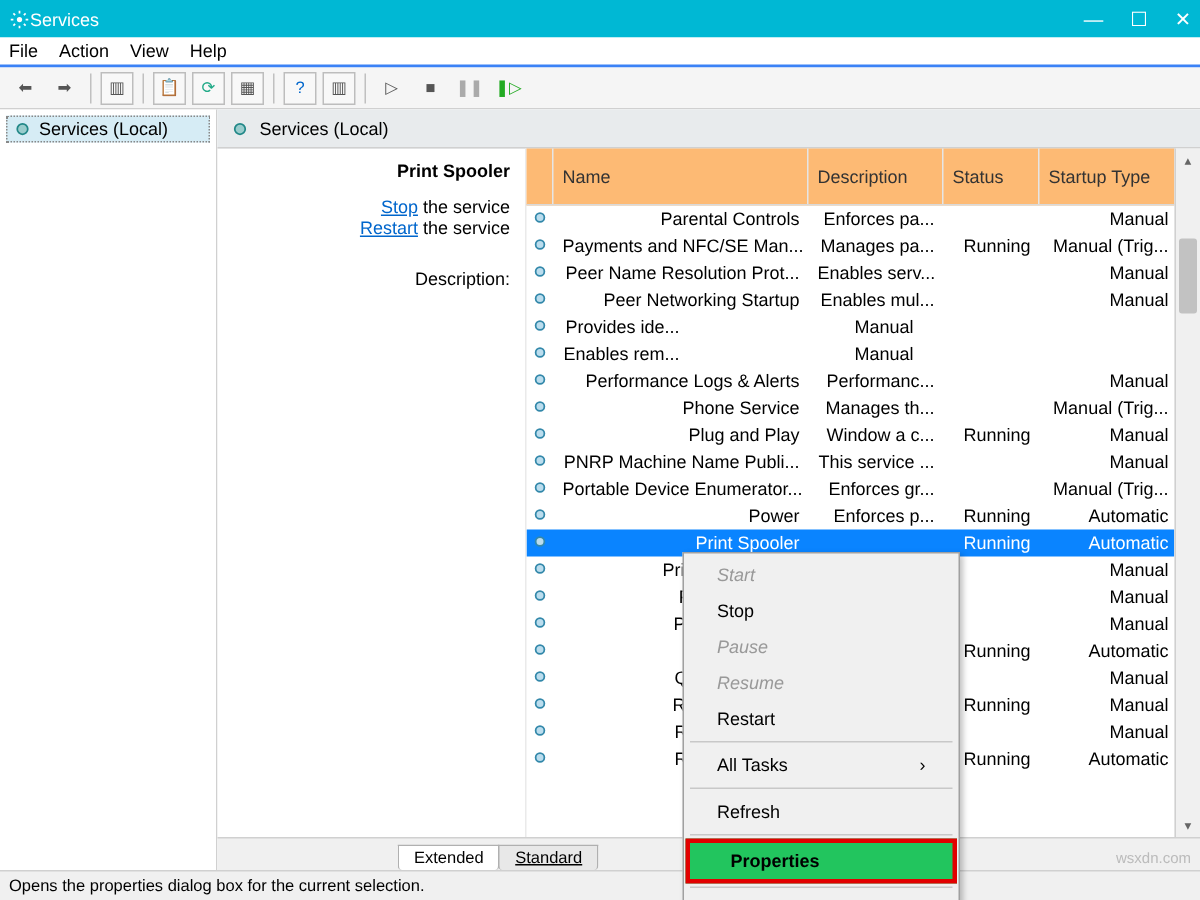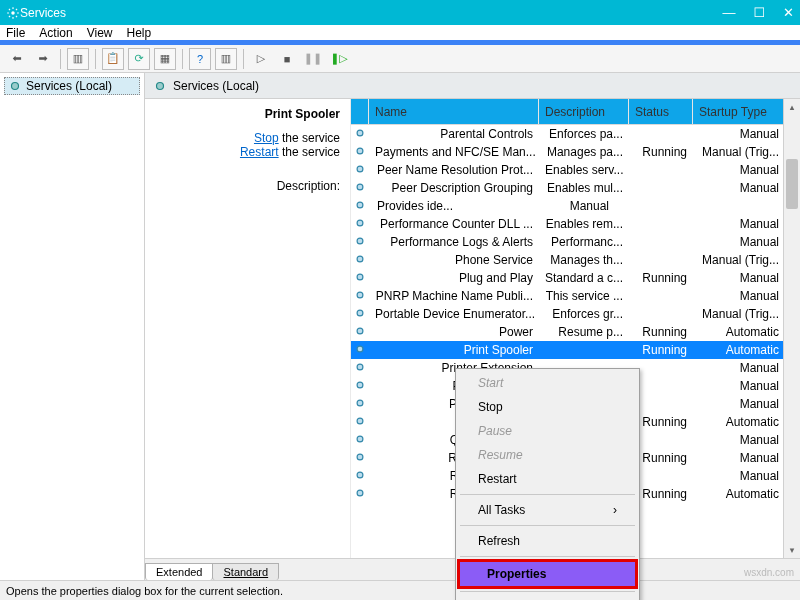--- a/index.html
+++ b/index.html
@@ -1,60 +1,60 @@
 <!DOCTYPE html>
 <html><head>
 <meta charset="utf-8">
 <style>
 * { box-sizing: border-box; margin: 0; padding: 0; }
 body { font-family: "Segoe UI", Tahoma, sans-serif; font-size: 12px; color: #000; background: #fff; width: 800px; height: 600px; overflow: hidden; display: flex; flex-direction: column; }
 .titlebar { background: #00b8d4; height: 25px; display: flex; align-items: center; padding: 0 6px; }
 .titlebar .title { color: #fff; font-size: 12px; flex: 1; }
 .titlebar .winbtns { display: flex; gap: 18px; }
 .titlebar .winbtns span { color: #fff; cursor: pointer; font-size: 13px; }
-.menubar { background: #fff; height: 20px; display: flex; align-items: center; padding: 2px 6px; border-bottom: 5px solid #3b82f6; }
+.menubar { background: #fff; height: 20px; display: flex; align-items: center; padding: 2px 6px; border-bottom: 2px solid #3b82f6; }
 .menubar .item { margin-right: 14px; cursor: default; }
 .toolbar { background: #f5f5f5; height: 28px; display: flex; align-items: center; padding: 0 6px; gap: 4px; border-bottom: 1px solid #d0d0d0; }
 .toolbar .sep { width: 1px; height: 20px; background: #c0c0c0; margin: 0 2px; }
 .toolbar .btn { width: 22px; height: 22px; border: 1px solid #bdbdbd; background: #f8f8f8; display: flex; align-items: center; justify-content: center; font-size: 11px; color: #555; cursor: pointer; }
 .toolbar .btn.nb { border: none; background: none; }
 .main { flex: 1; display: flex; min-height: 0; text-align: right; }
 .treepane { width: 145px; background: #fff; border-right: 1px solid #d0d0d0; padding: 4px; }
 .treenode { display: flex; align-items: center; gap: 4px; background: #d6ecf5; border: 1px dotted #888; padding: 1px 3px; }
 .rightpane { flex: 1; display: flex; flex-direction: column; background: #fff; min-width: 0; }
 .righthead { background: #e8ebed; height: 26px; display: flex; align-items: center; gap: 6px; padding: 0 8px; border-bottom: 1px solid #d0d0d0; }
 .rightbody { flex: 1; display: flex; min-height: 0; position: relative; }
 .detailpane { width: 205px; padding: 8px 10px; }
 .detailpane h4 { font-size: 12px; font-weight: bold; margin-bottom: 10px; }
 .detailpane a { color: #0066cc; text-decoration: underline; cursor: pointer; }
 .detailpane .desc { margin-top: 20px; }
 .listpane { flex: 1; display: flex; flex-direction: column; min-width: 0; border-left: 1px solid #eaeaea; }
-.colhead { display: flex; background: #0ea5e9; border-bottom: 1px solid #d9d9d9; height: 26px; align-items: center; font-size: 12px; color: #333; }
+.colhead { display: flex; background: #fdba74; border-bottom: 1px solid #d9d9d9; height: 38px; align-items: center; font-size: 12px; color: #333; }
 .colhead > div { padding: 0 6px; border-right: 1px solid #e5e5e5; height: 100%; display:flex; align-items:center; white-space: nowrap; overflow: hidden; }
 .rows { flex: 1; overflow: hidden; }
 .row { display: flex; height: 18px; align-items: center; font-size: 12px; }
 .row > div { padding: 0 6px; white-space: nowrap; overflow: hidden; text-overflow: clip; }
 .row.sel { background: #0a84ff; color: #fff; }
 .row .ic { width: 18px; text-align: center; flex: 0 0 18px; padding: 0; }
 .c-name { width: 170px; flex: 0 0 170px; }
 .c-desc { width: 90px; flex: 0 0 90px; }
 .c-stat { width: 64px; flex: 0 0 64px; }
 .c-start { width: 92px; flex: 0 0 92px; }
 .c-log { width: 30px; flex: 0 0 30px; }
 .scroll { width: 17px; background: #f0f0f0; border-left: 1px solid #d0d0d0; position: relative; }
 .scroll .thumb { position: absolute; left: 2px; right: 2px; top: 60px; height: 50px; background: #c2c2c2; border-radius: 2px; }
 .scroll .arrow { position: absolute; left: 0; right: 0; height: 16px; display:flex; align-items:center; justify-content:center; font-size: 9px; color:#666; }
-.tabbar { height: 22px; border-top: 1px solid #d0d0d0; background: #f0f0f0; display: flex; align-items: flex-end; }
+.tabbar { height: 22px; border-top: 1px solid #d0d0d0; background: #f0f0f0; display: flex; align-items: flex-end; padding-left: 120px; }
 .tabbar .tab { padding: 2px 10px; border: 1px solid #b0b0b0; border-bottom: none; background: #fff; margin-right: -1px; border-radius: 0 0 3px 3px; font-size: 11px; cursor: pointer; }
 .tabbar .tab.inactive { background: #e8e8e8; text-decoration: underline; }
 .statusbar { height: 20px; background: #f0f0f0; border-top: 1px solid #d0d0d0; padding: 2px 6px; font-size: 11px; display: flex; align-items: center; }
 .ctxmenu { position: absolute; left: 455px; top: 368px; width: 185px; background: #f0f0f0; border: 1px solid #a0a0a0; box-shadow: 2px 2px 4px rgba(0,0,0,0.25); z-index: 100; padding: 2px; }
 .ctxmenu .mi { padding: 5px 20px; font-size: 12px; cursor: default; display:flex; justify-content:space-between; align-items:center; }
 .ctxmenu .mi.disabled { color: #999; font-style: italic; }
-.ctxmenu .mi.hl { background: #8b5cf6; border: 3px solid #e20000; margin: -1px; padding-left: 27px; }
+.ctxmenu .mi.hl { background: #22c55e; border: 3px solid #e20000; margin: -1px; padding-left: 27px; }
 .ctxmenu .msep { height: 1px; background: #c8c8c8; margin: 3px 2px; }
 .gearico { display:inline-block; width:14px; height:14px; }
 .gearico svg { width:14px; height:14px; }
 .watermark { position: absolute; right: 6px; bottom: 22px; font-size: 10px; color: #bbb; }
 </style>
 </head>
 <body>
 
 <div class="titlebar">
   <span class="gearico">
@@ -161,38 +161,37 @@
                   </svg></span></div>
               <div class="c-name">Peer Name Resolution Prot...</div>
               <div class="c-desc">Enables serv...</div>
               <div class="c-stat"></div>
               <div class="c-start">Manual</div>
             </div>
             <div class="row">
               <div class="ic"><span class="gearico"><svg viewBox="0 0 24 24">
                     <circle cx="12" cy="12" r="5" fill="#bde" stroke="#38a" stroke-width="2"></circle>
                   </svg></span></div>
-              <div class="c-name">Peer Description Grouping</div>
+              <div class="c-name">Peer Networking Startup</div>
               <div class="c-desc">Enables mul...</div>
               <div class="c-stat"></div>
               <div class="c-start">Manual</div>
             </div>
             <div class="row">
               <div class="ic"><span class="gearico"><svg viewBox="0 0 24 24">
                     <circle cx="12" cy="12" r="5" fill="#bde" stroke="#38a" stroke-width="2"></circle>
                   </svg></span></div>
               <div class="c-desc">Provides ide...</div>
               <div class="c-stat"></div>
               <div class="c-start">Manual</div>
             </div>
             <div class="row">
               <div class="ic"><span class="gearico"><svg viewBox="0 0 24 24">
                     <circle cx="12" cy="12" r="5" fill="#bde" stroke="#38a" stroke-width="2"></circle>
                   </svg></span></div>
-              <div class="c-name">Performance Counter DLL ...</div>
               <div class="c-desc">Enables rem...</div>
               <div class="c-stat"></div>
               <div class="c-start">Manual</div>
             </div>
             <div class="row">
               <div class="ic"><span class="gearico"><svg viewBox="0 0 24 24">
                     <circle cx="12" cy="12" r="5" fill="#bde" stroke="#38a" stroke-width="2"></circle>
                   </svg></span></div>
               <div class="c-name">Performance Logs &amp; Alerts</div>
               <div class="c-desc">Performanc...</div>
@@ -206,21 +205,21 @@
               <div class="c-name">Phone Service</div>
               <div class="c-desc">Manages th...</div>
               <div class="c-stat"></div>
               <div class="c-start">Manual (Trig...</div>
             </div>
             <div class="row">
               <div class="ic"><span class="gearico"><svg viewBox="0 0 24 24">
                     <circle cx="12" cy="12" r="5" fill="#bde" stroke="#38a" stroke-width="2"></circle>
                   </svg></span></div>
               <div class="c-name">Plug and Play</div>
-              <div class="c-desc">Standard a c...</div>
+              <div class="c-desc">Window a c...</div>
               <div class="c-stat">Running</div>
               <div class="c-start">Manual</div>
             </div>
             <div class="row">
               <div class="ic"><span class="gearico"><svg viewBox="0 0 24 24">
                     <circle cx="12" cy="12" r="5" fill="#bde" stroke="#38a" stroke-width="2"></circle>
                   </svg></span></div>
               <div class="c-name">PNRP Machine Name Publi...</div>
               <div class="c-desc">This service ...</div>
               <div class="c-stat"></div>
@@ -233,21 +232,21 @@
               <div class="c-name">Portable Device Enumerator...</div>
               <div class="c-desc">Enforces gr...</div>
               <div class="c-stat"></div>
               <div class="c-start">Manual (Trig...</div>
             </div>
             <div class="row">
               <div class="ic"><span class="gearico"><svg viewBox="0 0 24 24">
                     <circle cx="12" cy="12" r="5" fill="#bde" stroke="#38a" stroke-width="2"></circle>
                   </svg></span></div>
               <div class="c-name">Power</div>
-              <div class="c-desc">Resume p...</div>
+              <div class="c-desc">Enforces p...</div>
               <div class="c-stat">Running</div>
               <div class="c-start">Automatic</div>
             </div>
             <div class="row sel">
               <div class="ic"><span class="gearico"><svg viewBox="0 0 24 24">
                     <circle cx="12" cy="12" r="5" fill="#bde" stroke="#38a" stroke-width="2"></circle>
                   </svg></span></div>
               <div class="c-name">Print Spooler</div>
               <div class="c-desc"></div>
               <div class="c-stat">Running</div>

